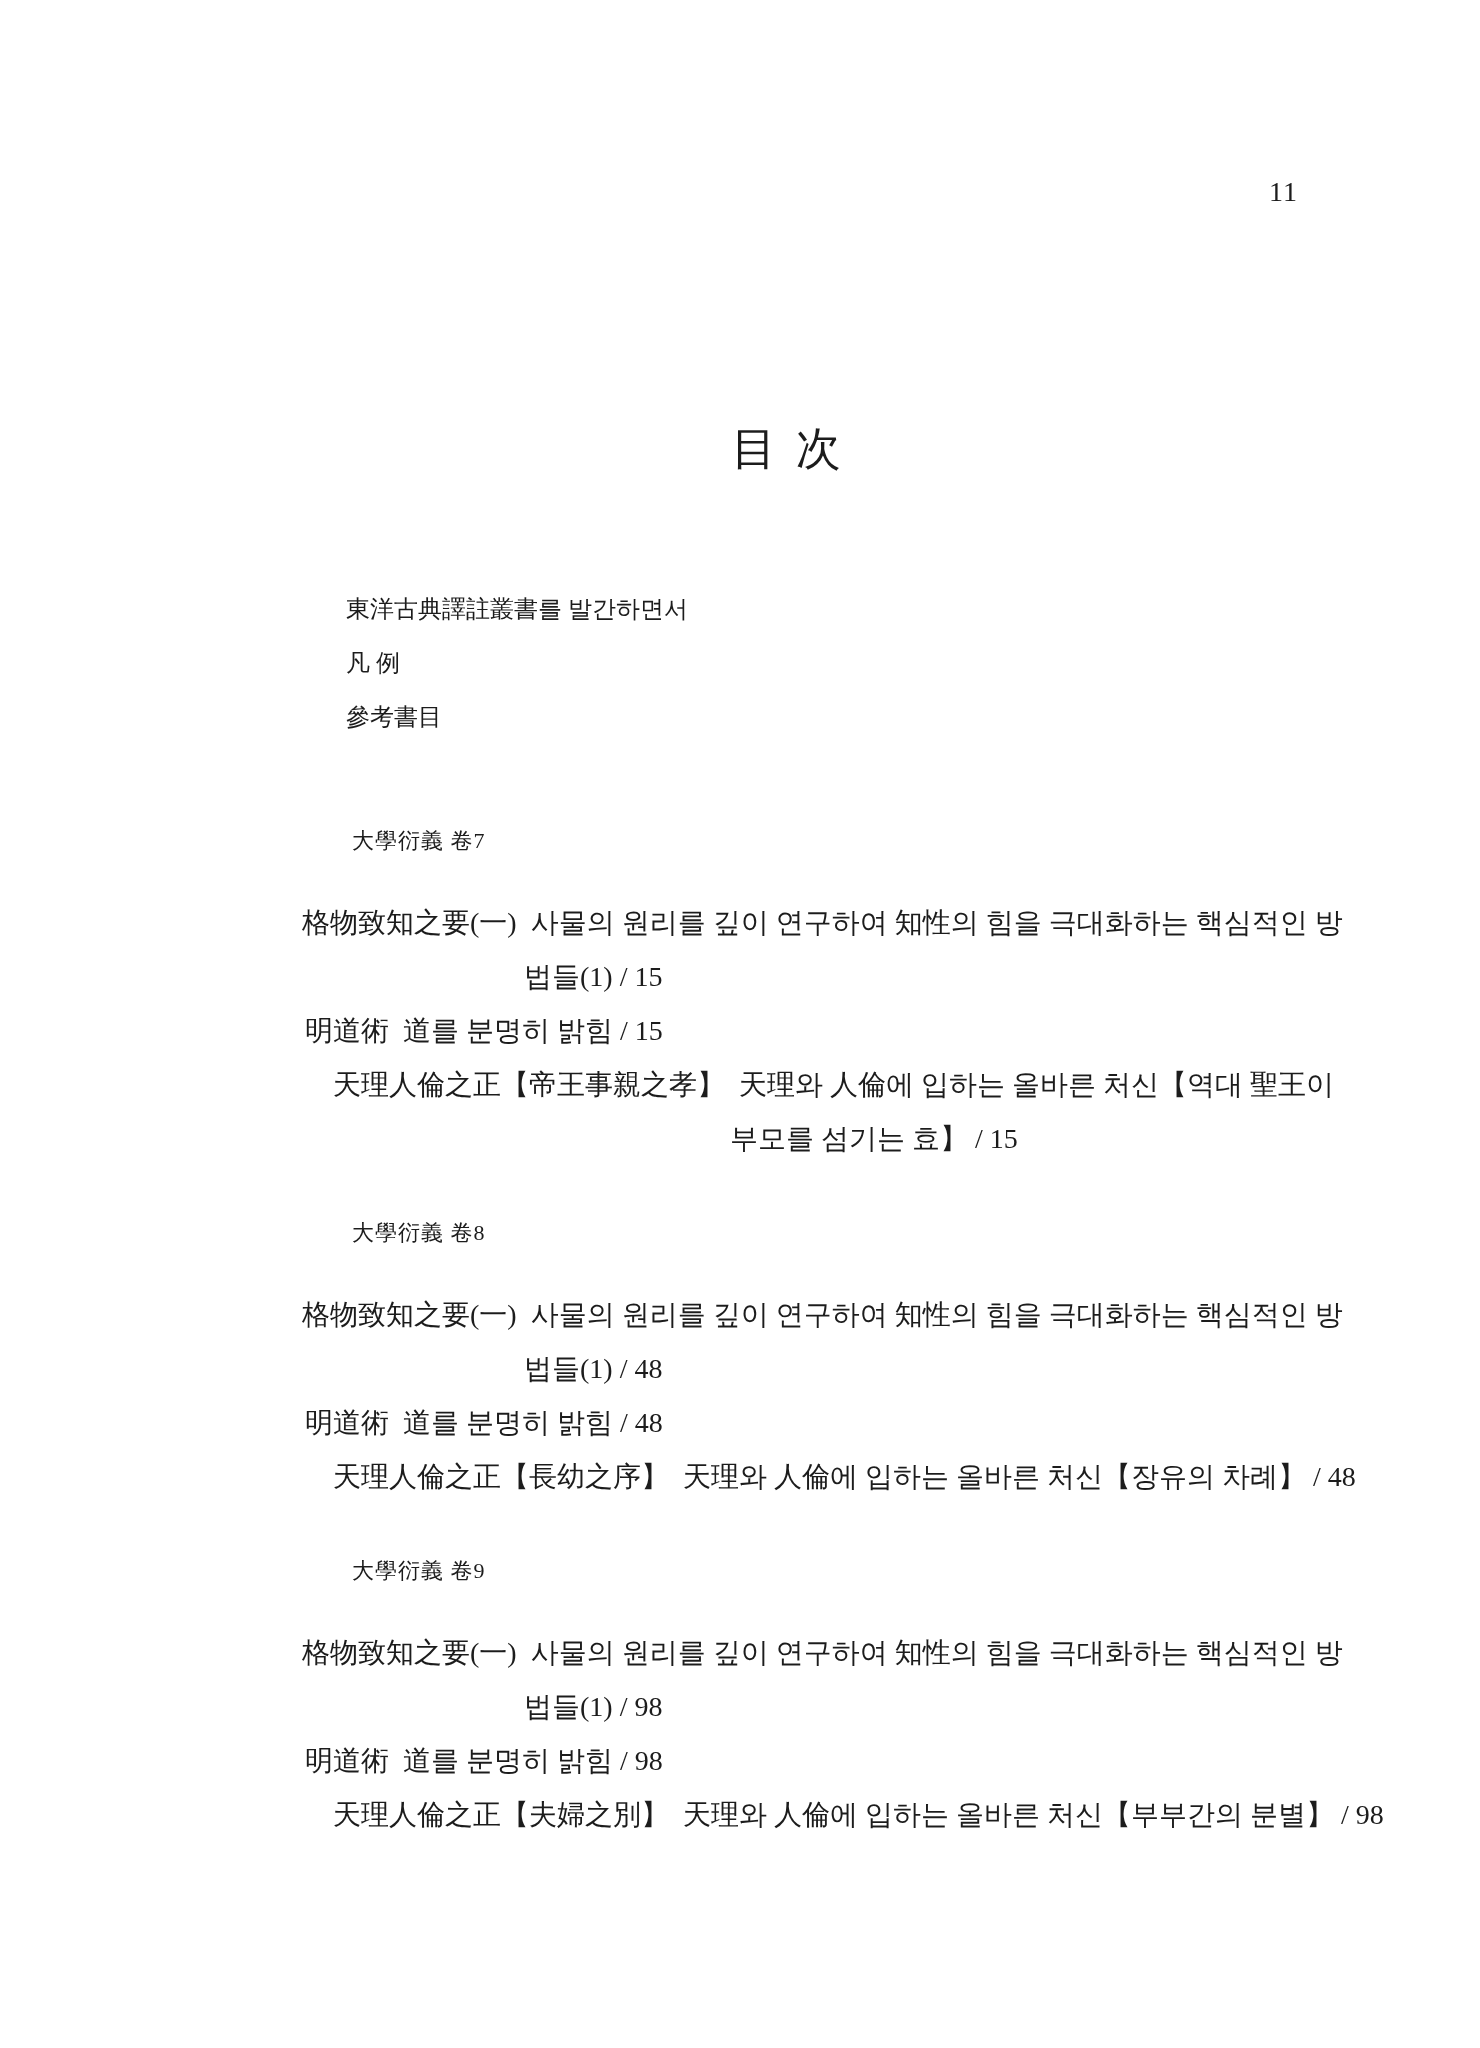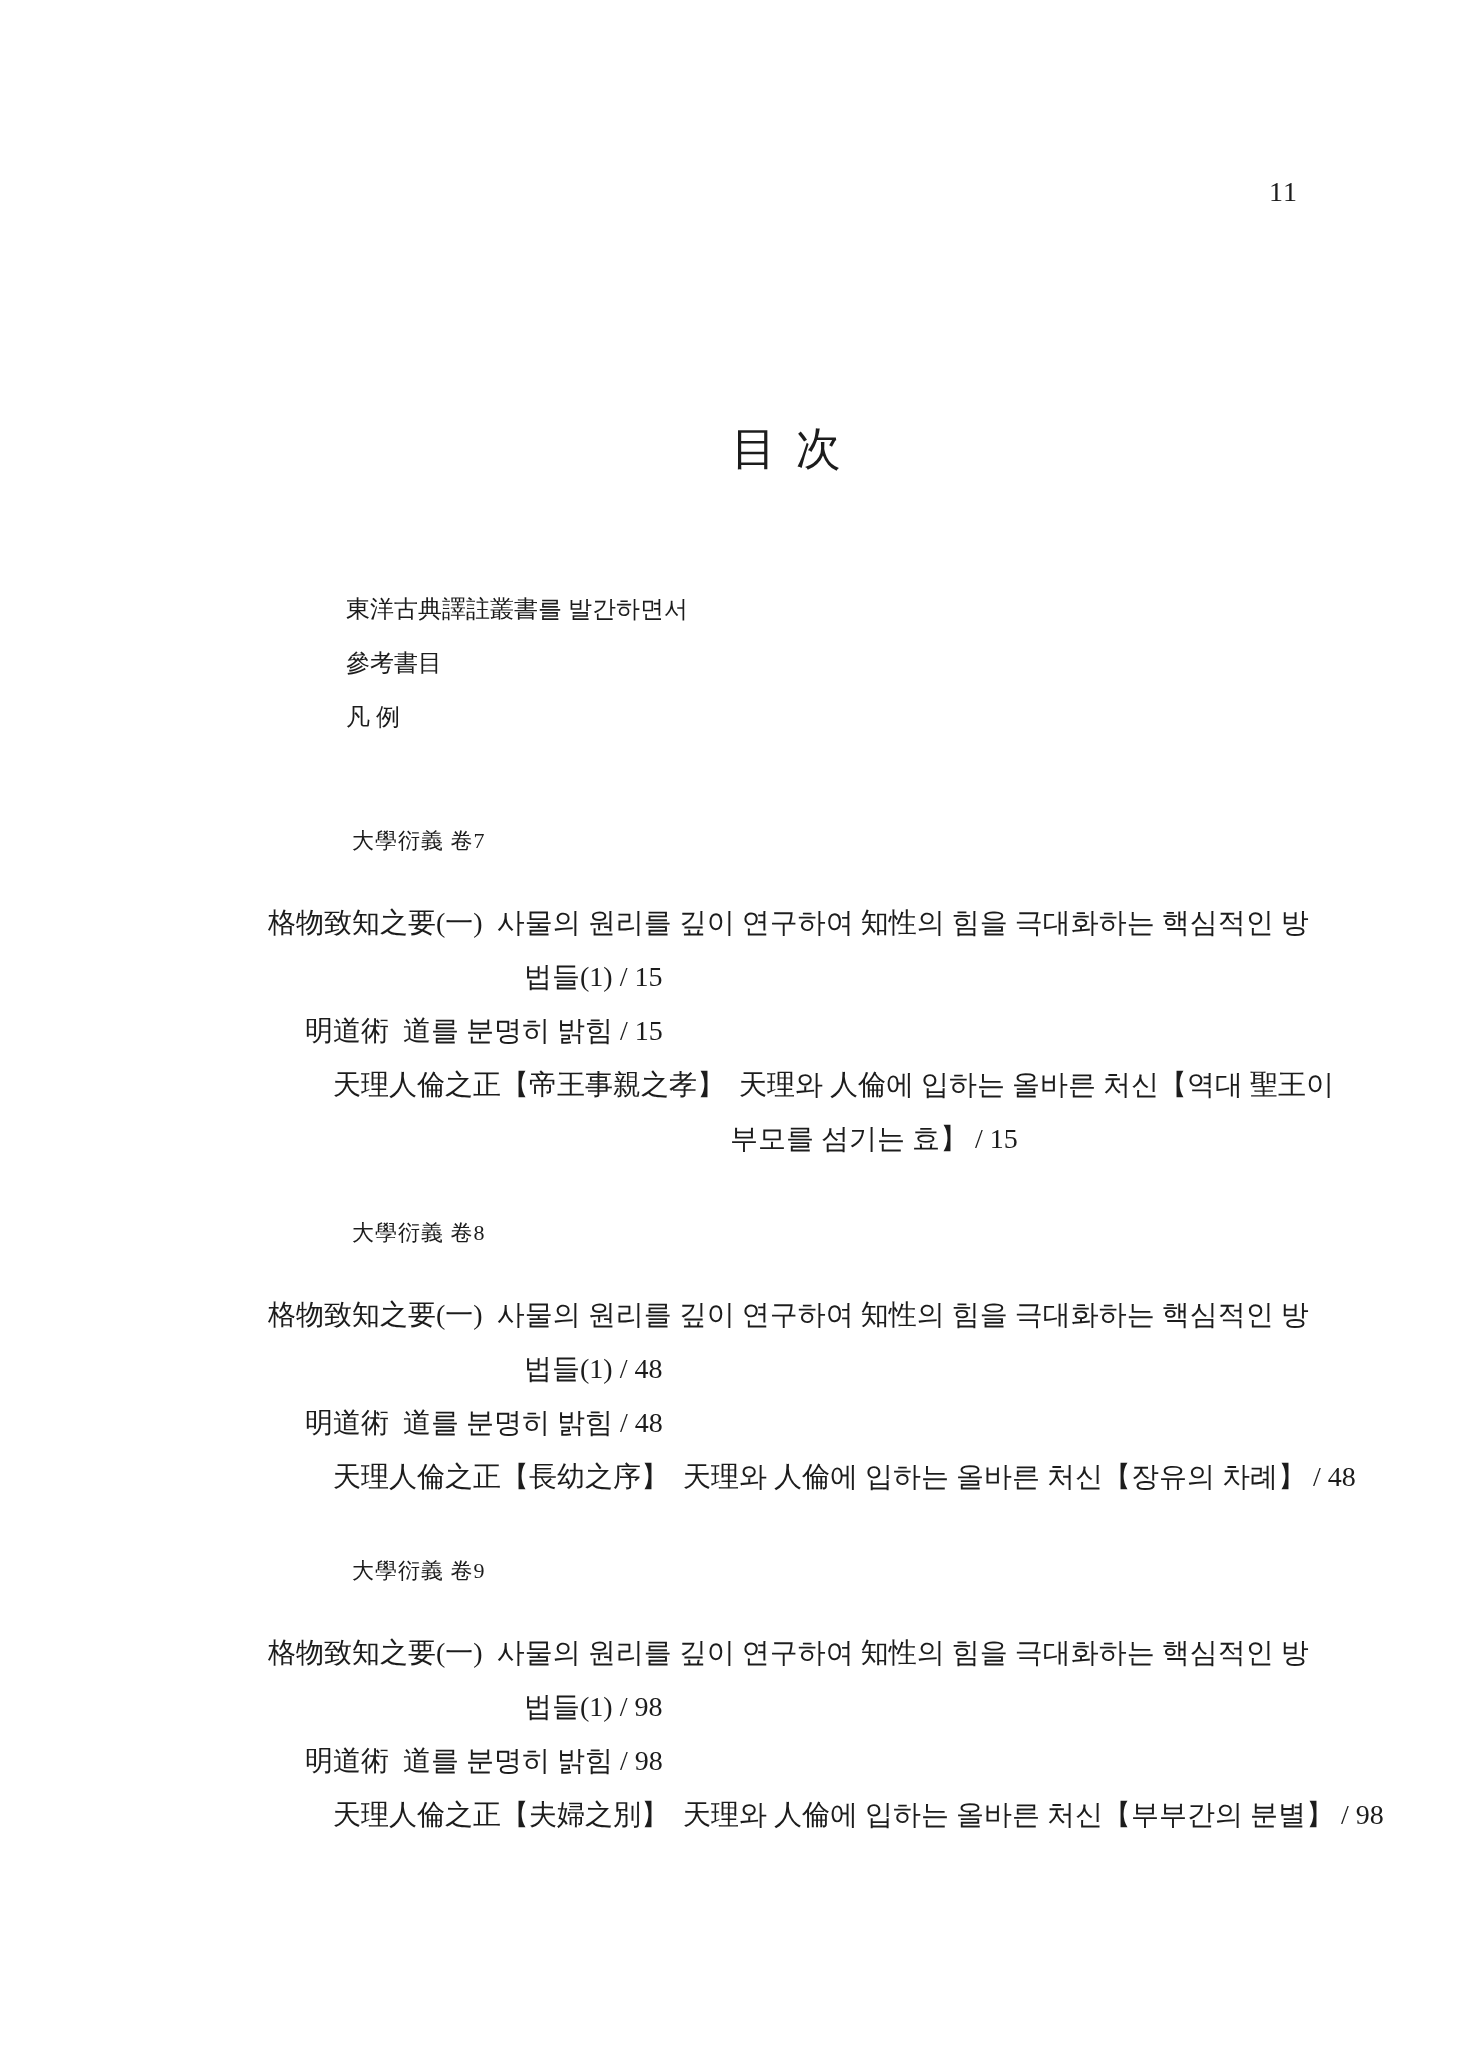--- a/index.html
+++ b/index.html
@@ -59,39 +59,39 @@
     line-height: 42px;
     letter-spacing: 1px;
     margin-bottom: 34px;
     white-space: pre;
   }
   .line {
     font-size: 28px;
     line-height: 54px;
     white-space: pre;
   }
-  .l1    { padding-left: 268px; }  
+  .l1    { padding-left: 268px; margin-left: 34px; }  
   .cont1 { padding-left: 524px; }  
   .l2    { padding-left: 305px; }  
   .l3    { padding-left: 333px; }  
   .cont3 { padding-left: 730px; }  
 </style>
 </head>
 <body>
 
 <div class="page">
 
   <div class="pageno">11</div>
 
   <div class="doc-title">目 次</div>
 
   <div class="front-matter">
     <div class="fm-line">東洋古典譯註叢書를 발간하면서</div>
+    <div class="fm-line">凡 例</div>
     <div class="fm-line">參考書目</div>
-    <div class="fm-line">凡 例</div>
   </div>
 
   <div class="section sec-1">
     <div class="section-heading">大學衍義 卷7</div>
     <div class="line l1">格物致知之要(一)  사물의 원리를 깊이 연구하여 知性의 힘을 극대화하는 핵심적인 방</div>
     <div class="line cont1">법들(1) / 15</div>
     <div class="line l2">明道術  道를 분명히 밝힘 / 15</div>
     <div class="line l3">天理人倫之正【帝王事親之孝】  天理와 人倫에 입하는 올바른 처신【역대 聖王이</div>
     <div class="line cont3">부모를 섬기는 효】 / 15</div>
   </div>

